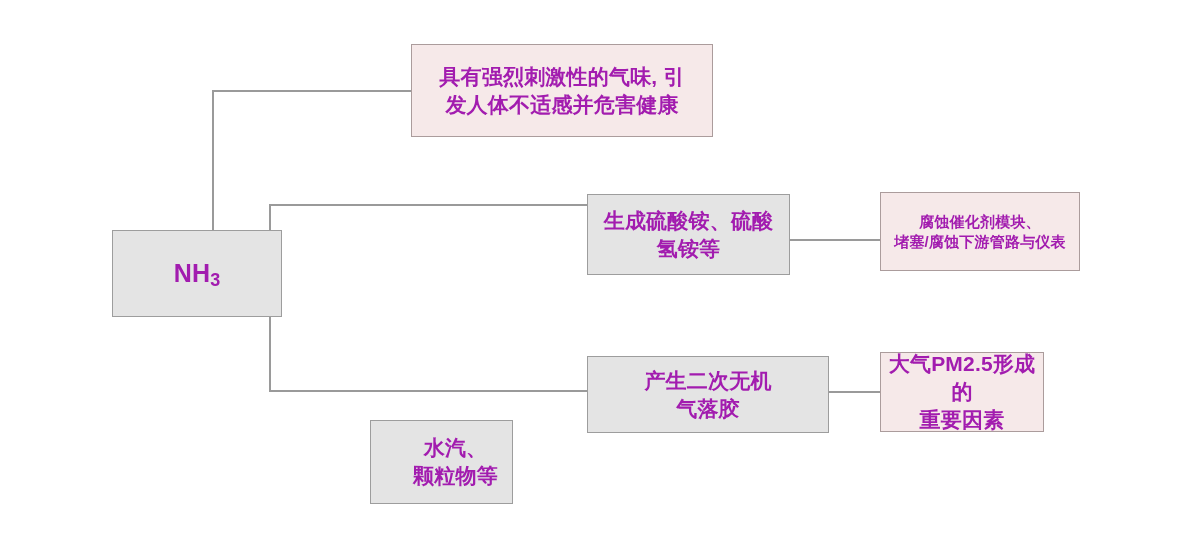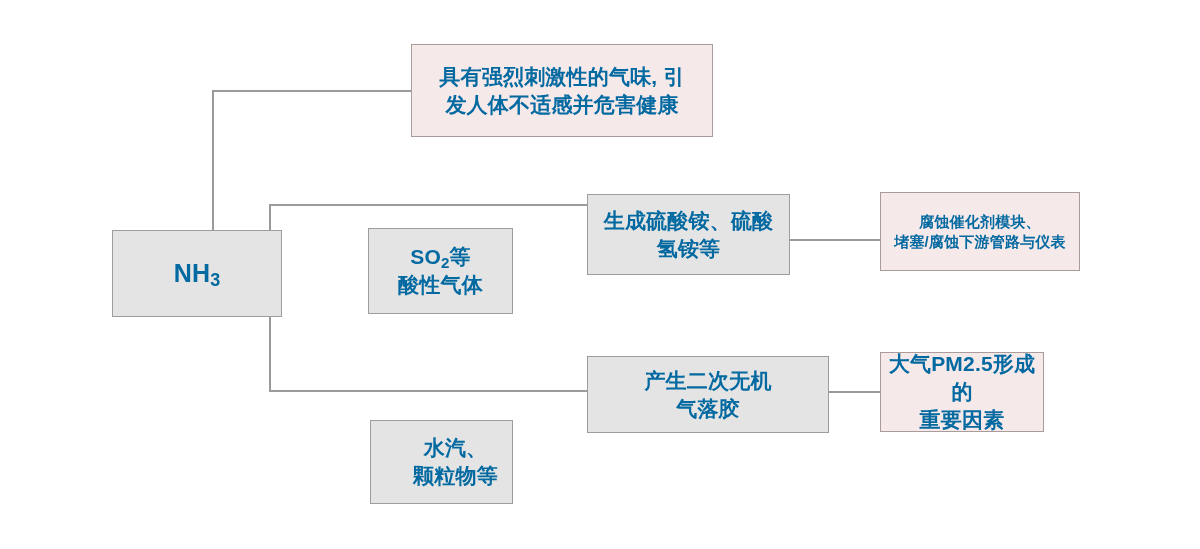--- a/index.html
+++ b/index.html
@@ -28,21 +28,21 @@
     pointer-events: none;
   }
   .node {
     position: absolute;
     box-sizing: border-box;
     display: flex;
     align-items: center;
     justify-content: center;
     text-align: center;
     font-weight: bold;
-    color: #0369a1;
+    color: #a21caf;
     line-height: 1.32;
     letter-spacing: 0.2px;
   }
   .node .txt {
     display: block;
     padding: 0 6px;
     white-space: pre-line;
   }
   .fill-gray {
     background: #e4e4e4;
@@ -87,23 +87,20 @@
 
   <div class="node fill-gray" id="node-nh3">
     <span class="txt"><span>NH</span><sub>3</sub></span>
   </div>
 
   <div class="node fill-pink" id="node-irritant">
     <span class="txt">具有强烈刺激性的气味, 引
 发人体不适感并危害健康</span>
   </div>
 
-  <div class="node fill-gray" id="node-so2">
-    <span class="txt"><span>SO</span><sub>2</sub><span>等</span><br><span>酸性气体</span></span>
-  </div>
 
   <div class="node fill-pink" id="node-corrosion">
     <span class="txt">腐蚀催化剂模块、
 堵塞/腐蚀下游管路与仪表</span>
   </div>
 
   <div class="node fill-gray" id="node-sulfate">
     <span class="txt">生成硫酸铵、硫酸
 氢铵等</span>
   </div>

